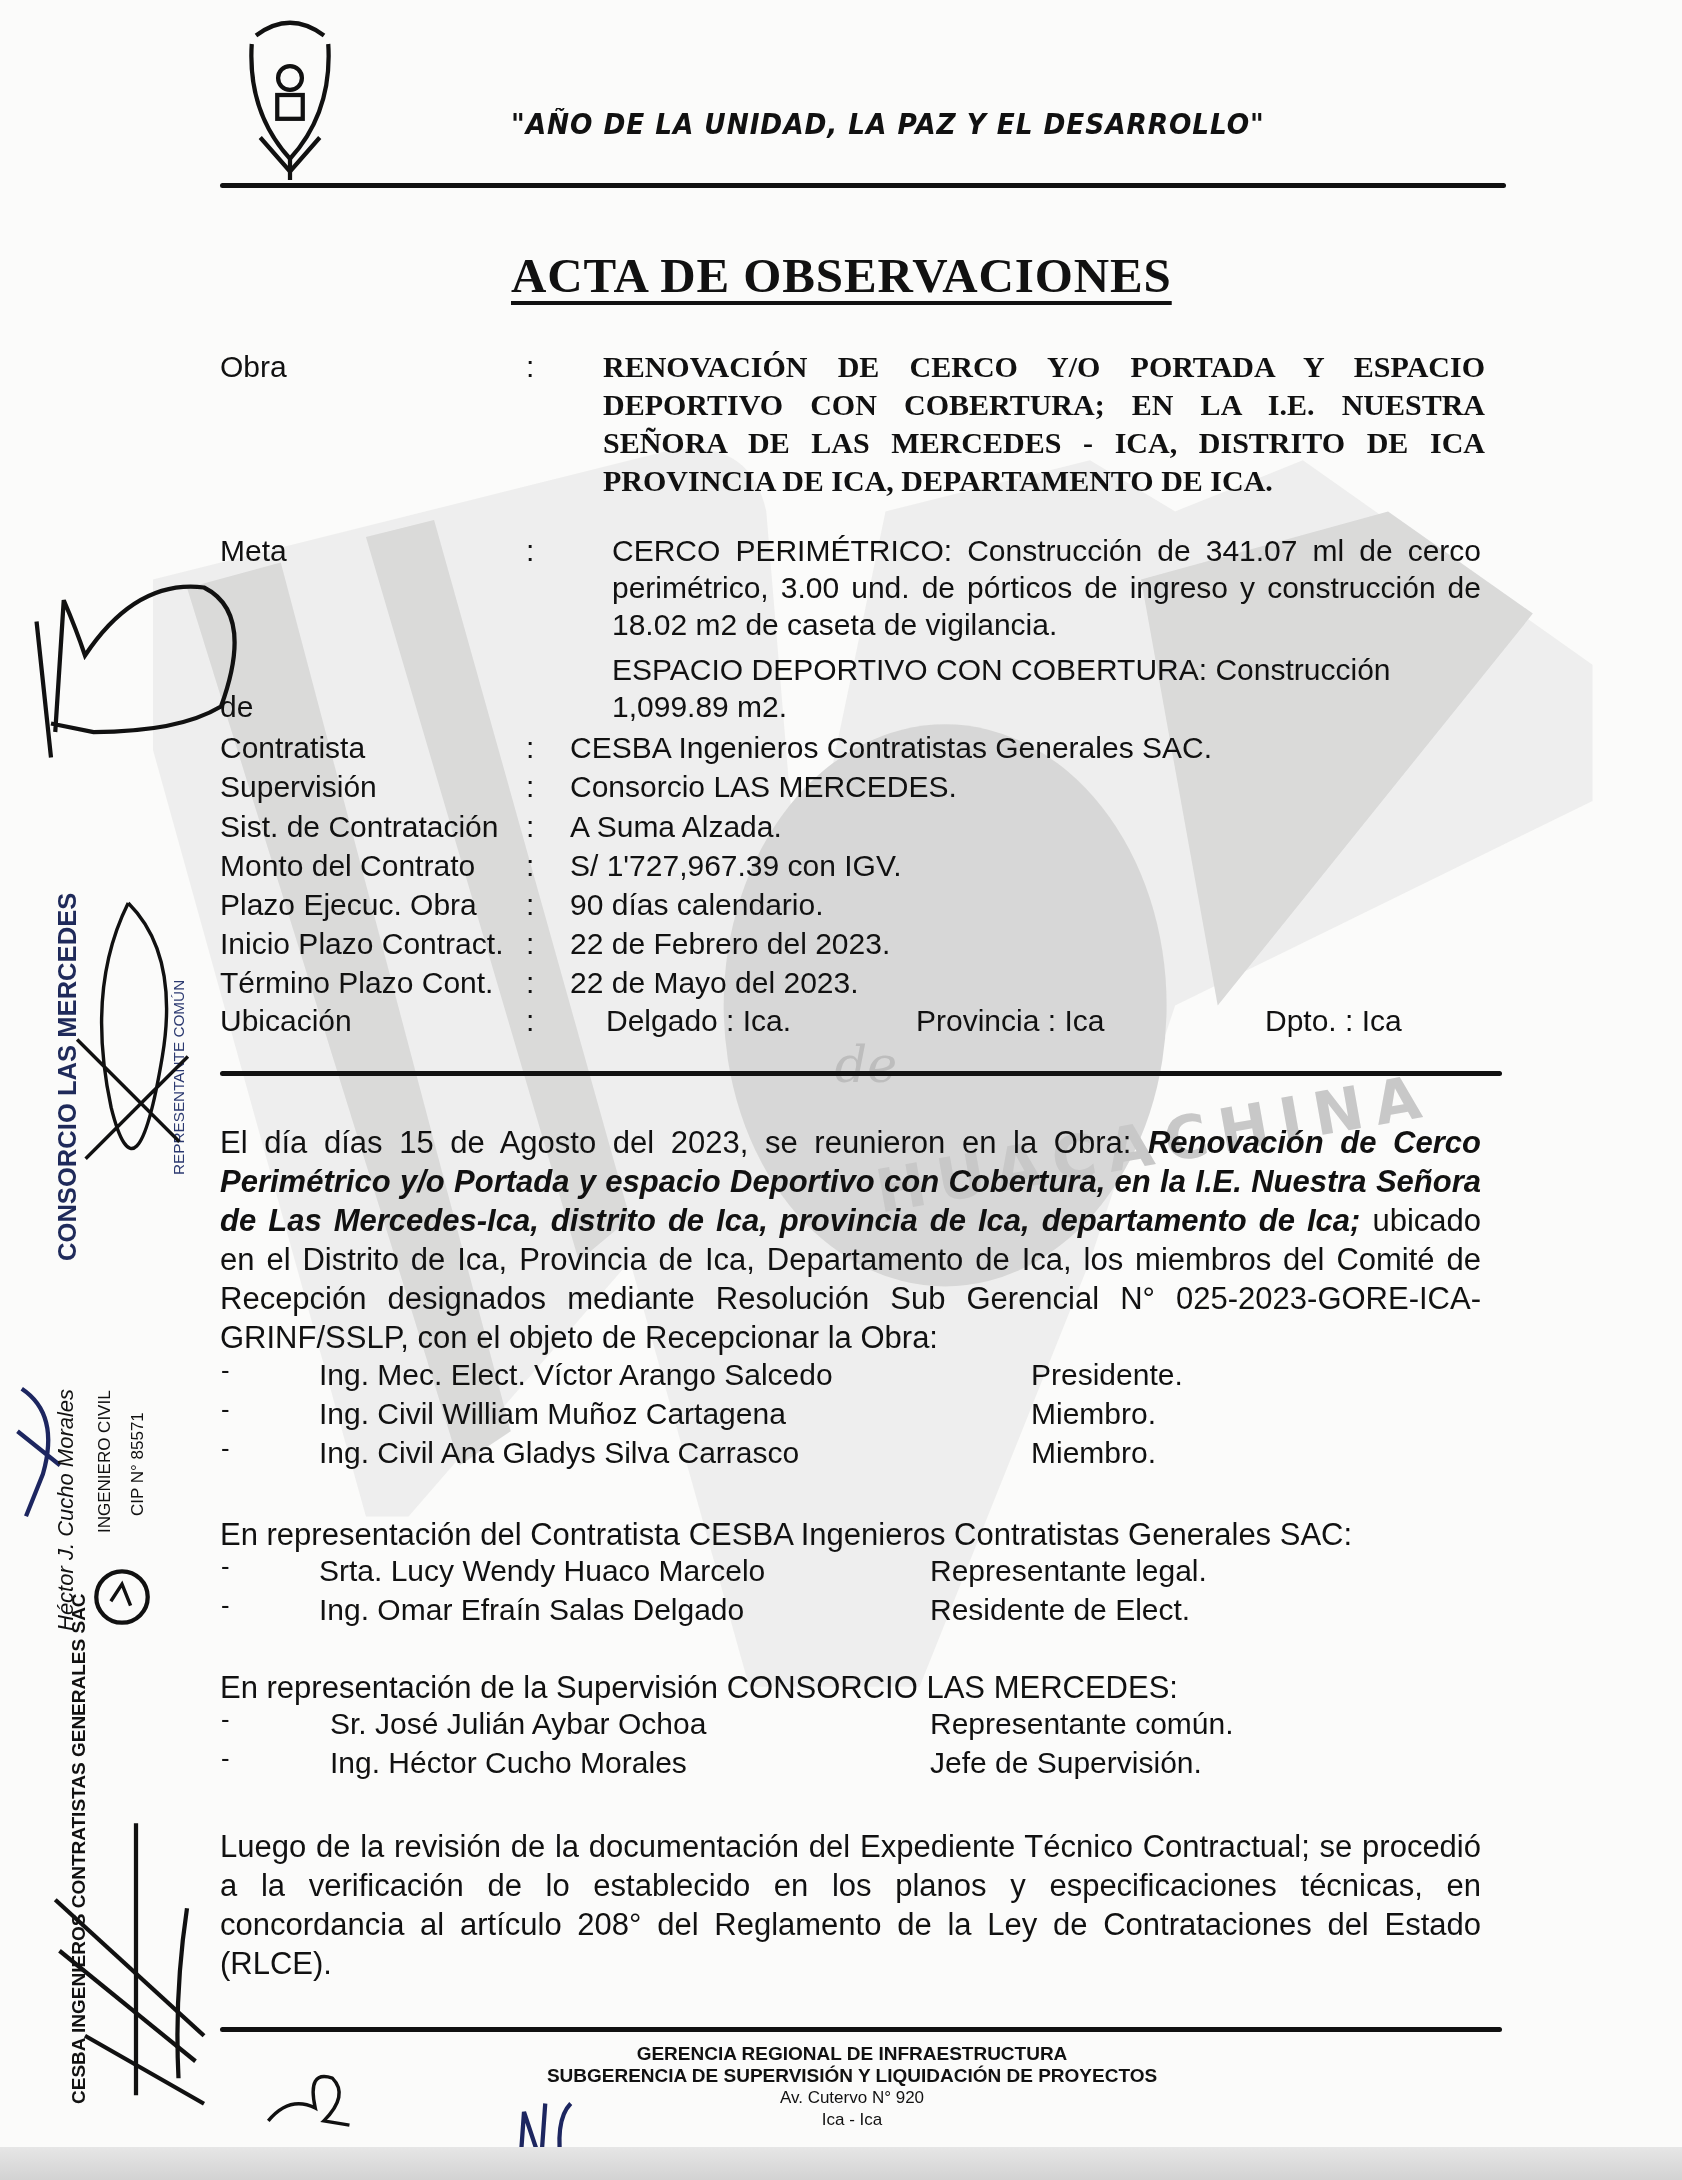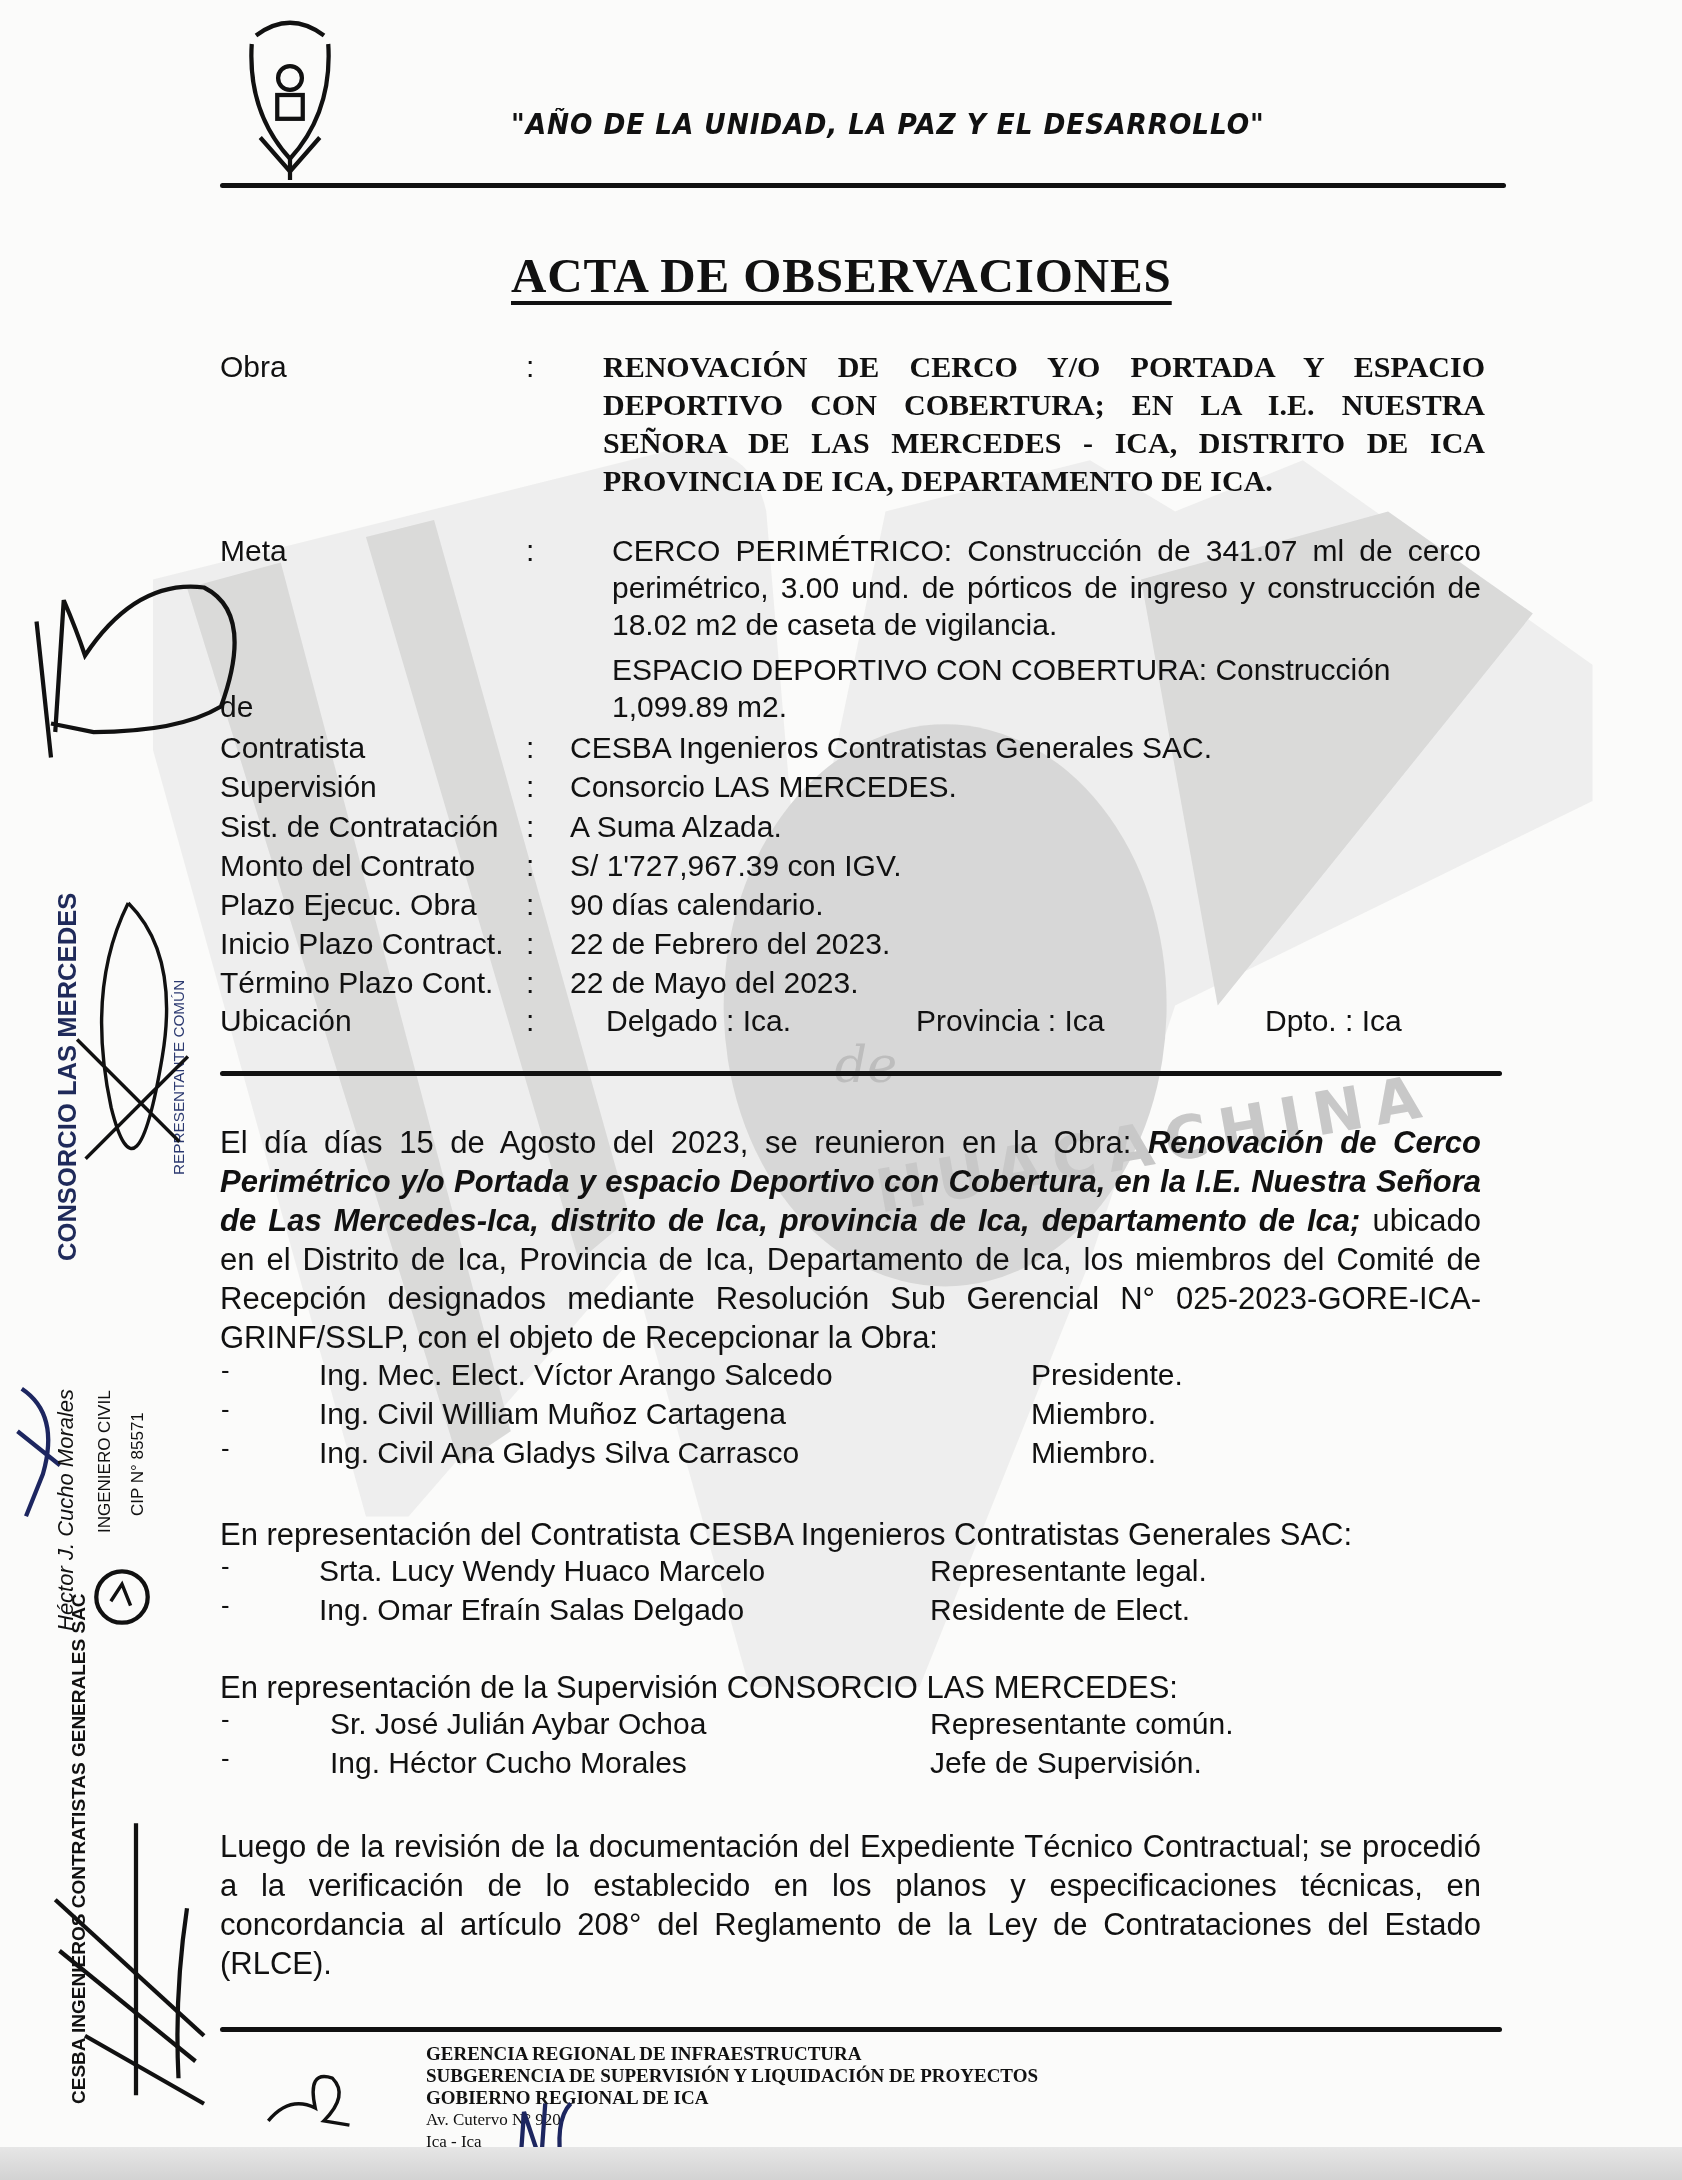--- a/index.html
+++ b/index.html
@@ -32,21 +32,21 @@
   .val { left:570px; width:877px; }
   .obra-val { position:absolute; left:603px; top:348px; width:882px; font-family:"Liberation Serif", serif; font-weight:bold;
     font-size:30px; line-height:38px; text-align:justify; text-align-last:left; }
   .meta-val { position:absolute; left:612px; top:532px; width:869px; font-size:30px; line-height:37px; text-align:justify; }
   .rule2 { position:absolute; left:220px; top:1071px; width:1282px; height:5.1px; background:#111; border-radius:2.6px; }
   .para { position:absolute; left:220px; width:1261px; font-size:31px; line-height:39px; text-align:justify; }
   .para i { font-weight:bold; }
   .person { position:absolute; font-size:30px; line-height:37px; }
   .bullet { position:absolute; left:221px; font-size:25.6px; }
   .footer-rule { position:absolute; left:220px; top:2027px; width:1282px; height:5.1px; background:#111; border-radius:2.6px; }
-  .footer { position:absolute; left:426px; top:2043px; width:852px; text-align:left; font-family:Liberation Serif, serif;
+  .footer { position:absolute; left:426px; top:2043px; width:852px; text-align:center; font-family:Liberation Sans, sans-serif;
     font-weight:bold; font-size:19px; line-height:22px; }
   .footer .small { font-size:17px; font-weight:normal; }
   .stamp-vert { position:absolute; transform-origin:left top; transform:rotate(-90deg); white-space:nowrap; }
   svg { overflow:visible; }
 </style>
 </head>
 <body>
 
 <div class="page">
 
@@ -153,21 +153,20 @@
       <div class="person" style="left:330px;top:1744px">Ing. Héctor Cucho Morales</div>
       <div class="person" style="left:930px;top:1744px">Jefe de Supervisión.</div>
     </div>
 
   <div class="para" style="top:1827px">Luego de la revisión de la documentación del Expediente Técnico Contractual; se procedió a la verificación de lo establecido en los planos y especificaciones técnicas, en concordancia al artículo 208° del Reglamento de la Ley de Contrataciones del Estado (RLCE).</div>
 
   <div class="footer-rule"></div>
   <div class="footer">
     <div>GERENCIA REGIONAL DE INFRAESTRUCTURA</div>
     <div>SUBGERENCIA DE SUPERVISIÓN Y LIQUIDACIÓN DE PROYECTOS</div>
-    <div>GOBIERNO REGIONAL DE ICA</div>
     <div class="small">Av. Cutervo N° 920</div>
     <div class="small">Ica - Ica</div>
   </div>
 
   <svg style="position:absolute;left:34px;top:562px" width="204" height="221" viewBox="0 0 240 260">
     <path d="M3 70 L20 230 M25 200 L35 45 Q50 80 60 110 Q120 20 200 30 Q260 60 220 170 Q170 200 70 200 L20 190" fill="none" stroke="#111" stroke-width="5"></path>
   </svg>
   <div class="stamp-vert" style="left:53px; top:1261px; font-weight:bold; font-size:25.6px; color:#1f2a5a;">CONSORCIO LAS MERCEDES</div>
   <div class="stamp-vert" style="left:170px; top:1175px; font-size:15.3px; color:#2b3970;">REPRESENTANTE COMÚN</div>
   <svg style="position:absolute;left:77px;top:886px" width="111" height="341" viewBox="0 0 130 400">

